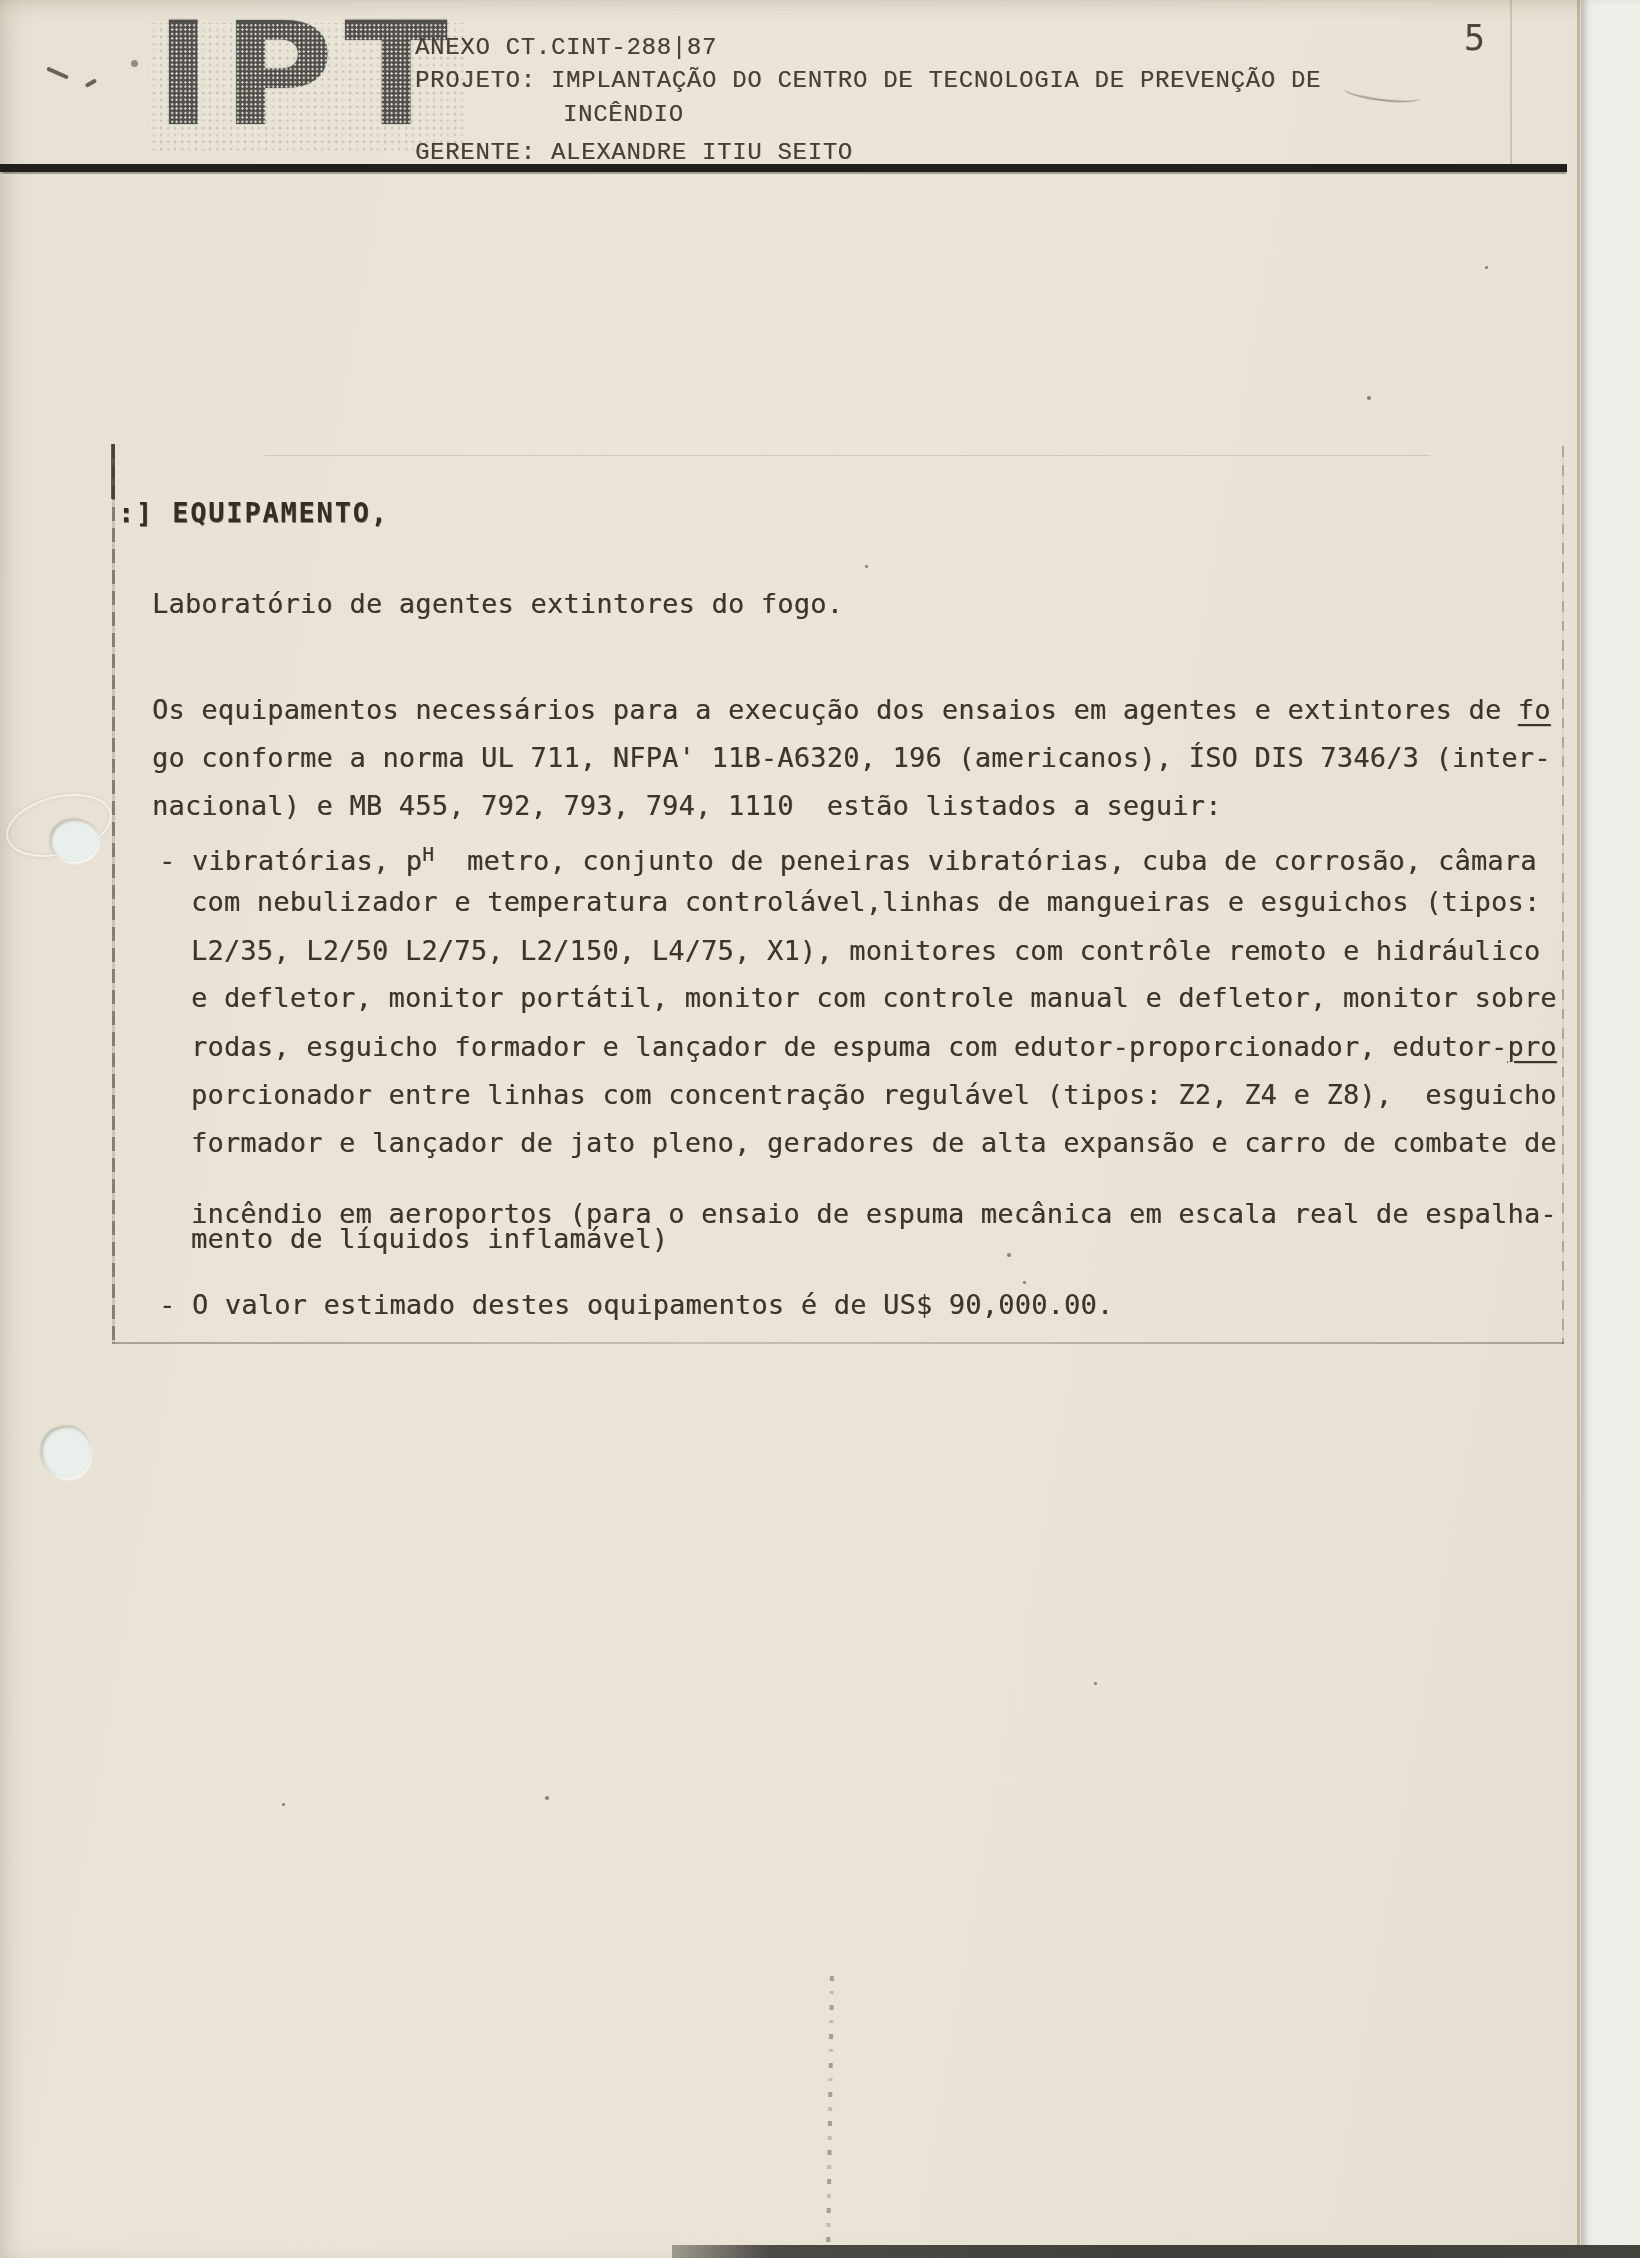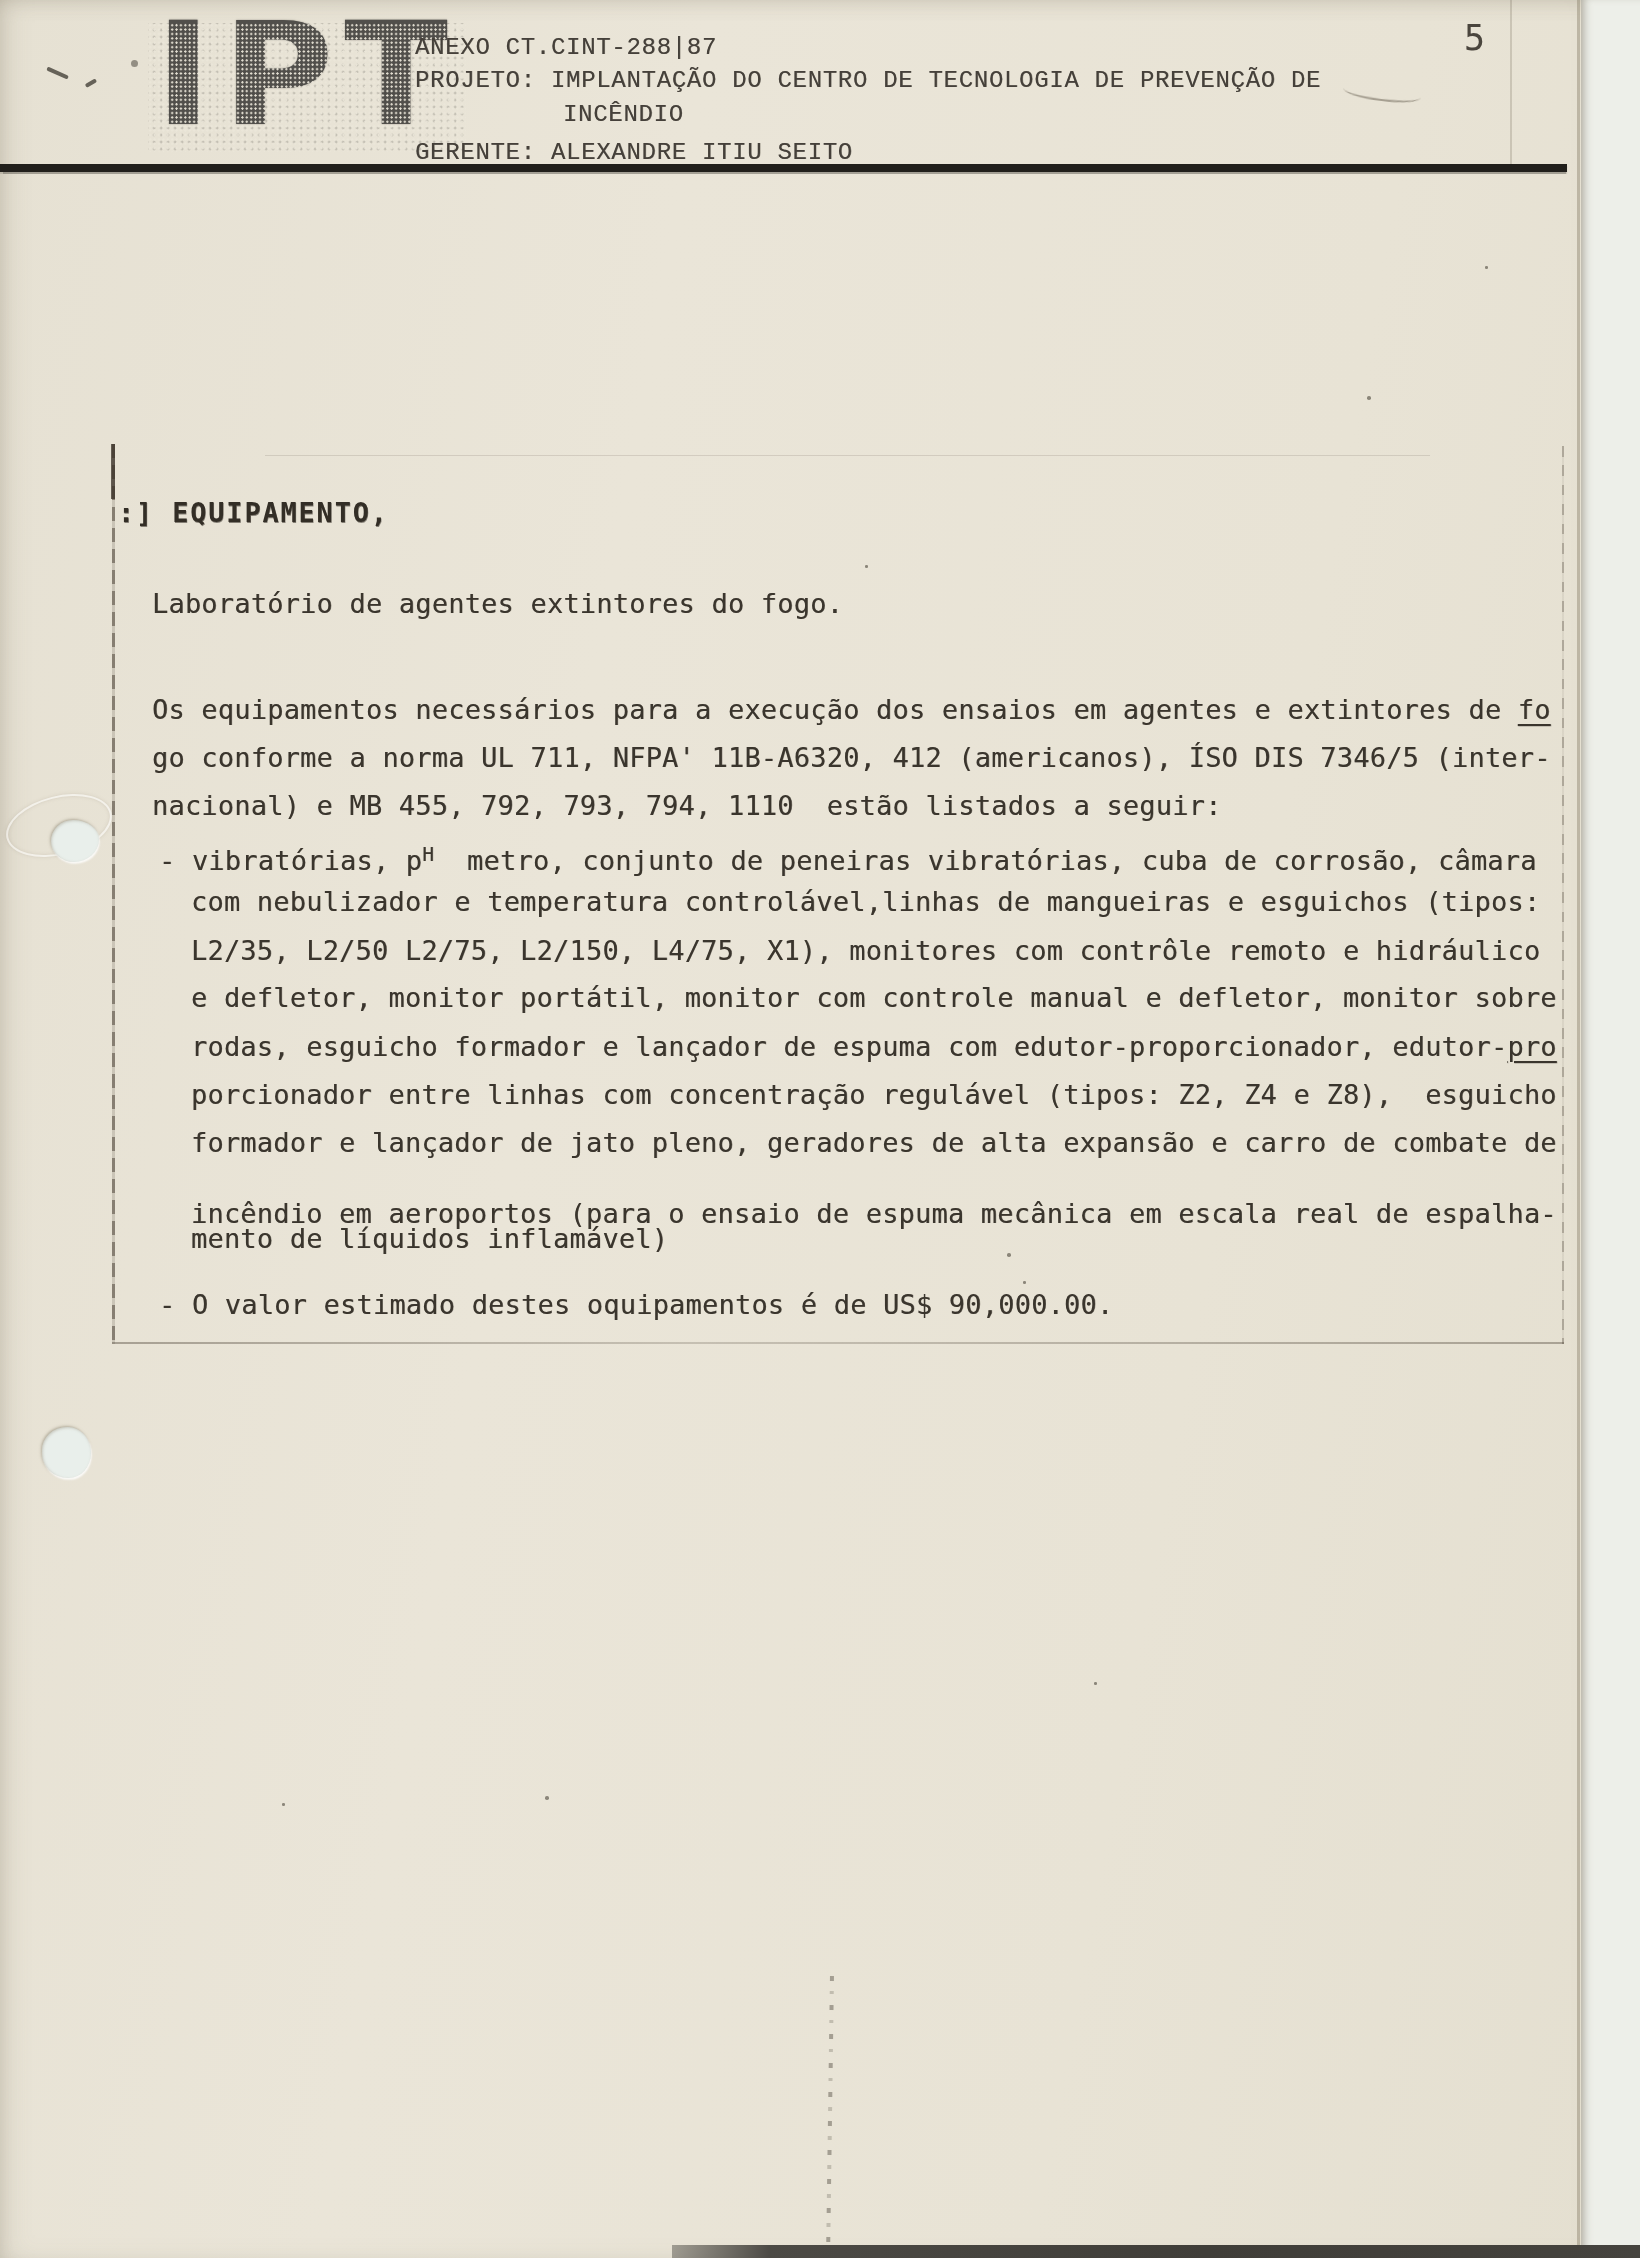--- a/index.html
+++ b/index.html
@@ -114,21 +114,21 @@
   <div class="box-left-dark"></div>
   <div class="box-right"></div>
   <div class="box-bottom"></div>
   <div class="faint-h"></div>
 
   <div class="heading">:] EQUIPAMENTO,</div>
 
   <div class="tline p-left" style="top:584px;">Laboratório de agentes extintores do fogo.</div>
 
   <div class="tline p-left" style="top:690px;"><span>Os equipamentos necessários para a execução dos ensaios em agentes e extintores de </span><span class="u">fo</span></div>
-  <div class="tline p-left" style="top:738px;">go conforme a norma UL 711, NFPA' 11B-A6320, 412 (americanos), ÍSO DIS 7346/5 (inter-</div>
+  <div class="tline p-left" style="top:738px;">go conforme a norma UL 711, NFPA' 11B-A6320, 196 (americanos), ÍSO DIS 7346/3 (inter-</div>
   <div class="tline p-left" style="top:786px;">nacional) e MB 455, 792, 793, 794, 1110  estão listados a seguir:</div>
 
   <div class="tline b-left" style="top:835px;"><span>- vibratórias, p</span><span class="sup">H</span><span>  metro, conjunto de peneiras vibratórias, cuba de corrosão, câmara</span></div>
   <div class="tline c-left" style="top:882px;">com nebulizador e temperatura controlável,linhas de mangueiras e esguichos (tipos:</div>
   <div class="tline c-left" style="top:931px;">L2/35, L2/50 L2/75, L2/150, L4/75, X1), monitores com contrôle remoto e hidráulico</div>
   <div class="tline c-left" style="top:1027px;"><span>rodas, esguicho formador e lançador de espuma com edutor-proporcionador, edutor-</span><span class="u">pro</span></div>
   <div class="tline c-left" style="top:978px;">e defletor, monitor portátil, monitor com controle manual e defletor, monitor sobre</div>
   <div class="tline c-left" style="top:1075px;text-align:center;">porcionador entre linhas com concentração regulável (tipos: Z2, Z4 e Z8),  esguicho</div>
   <div class="tline c-left" style="top:1123px;">formador e lançador de jato pleno, geradores de alta expansão e carro de combate de</div>
   <div class="tline c-left" style="top:1194px;">incêndio em aeroportos (para o ensaio de espuma mecânica em escala real de espalha-</div>

